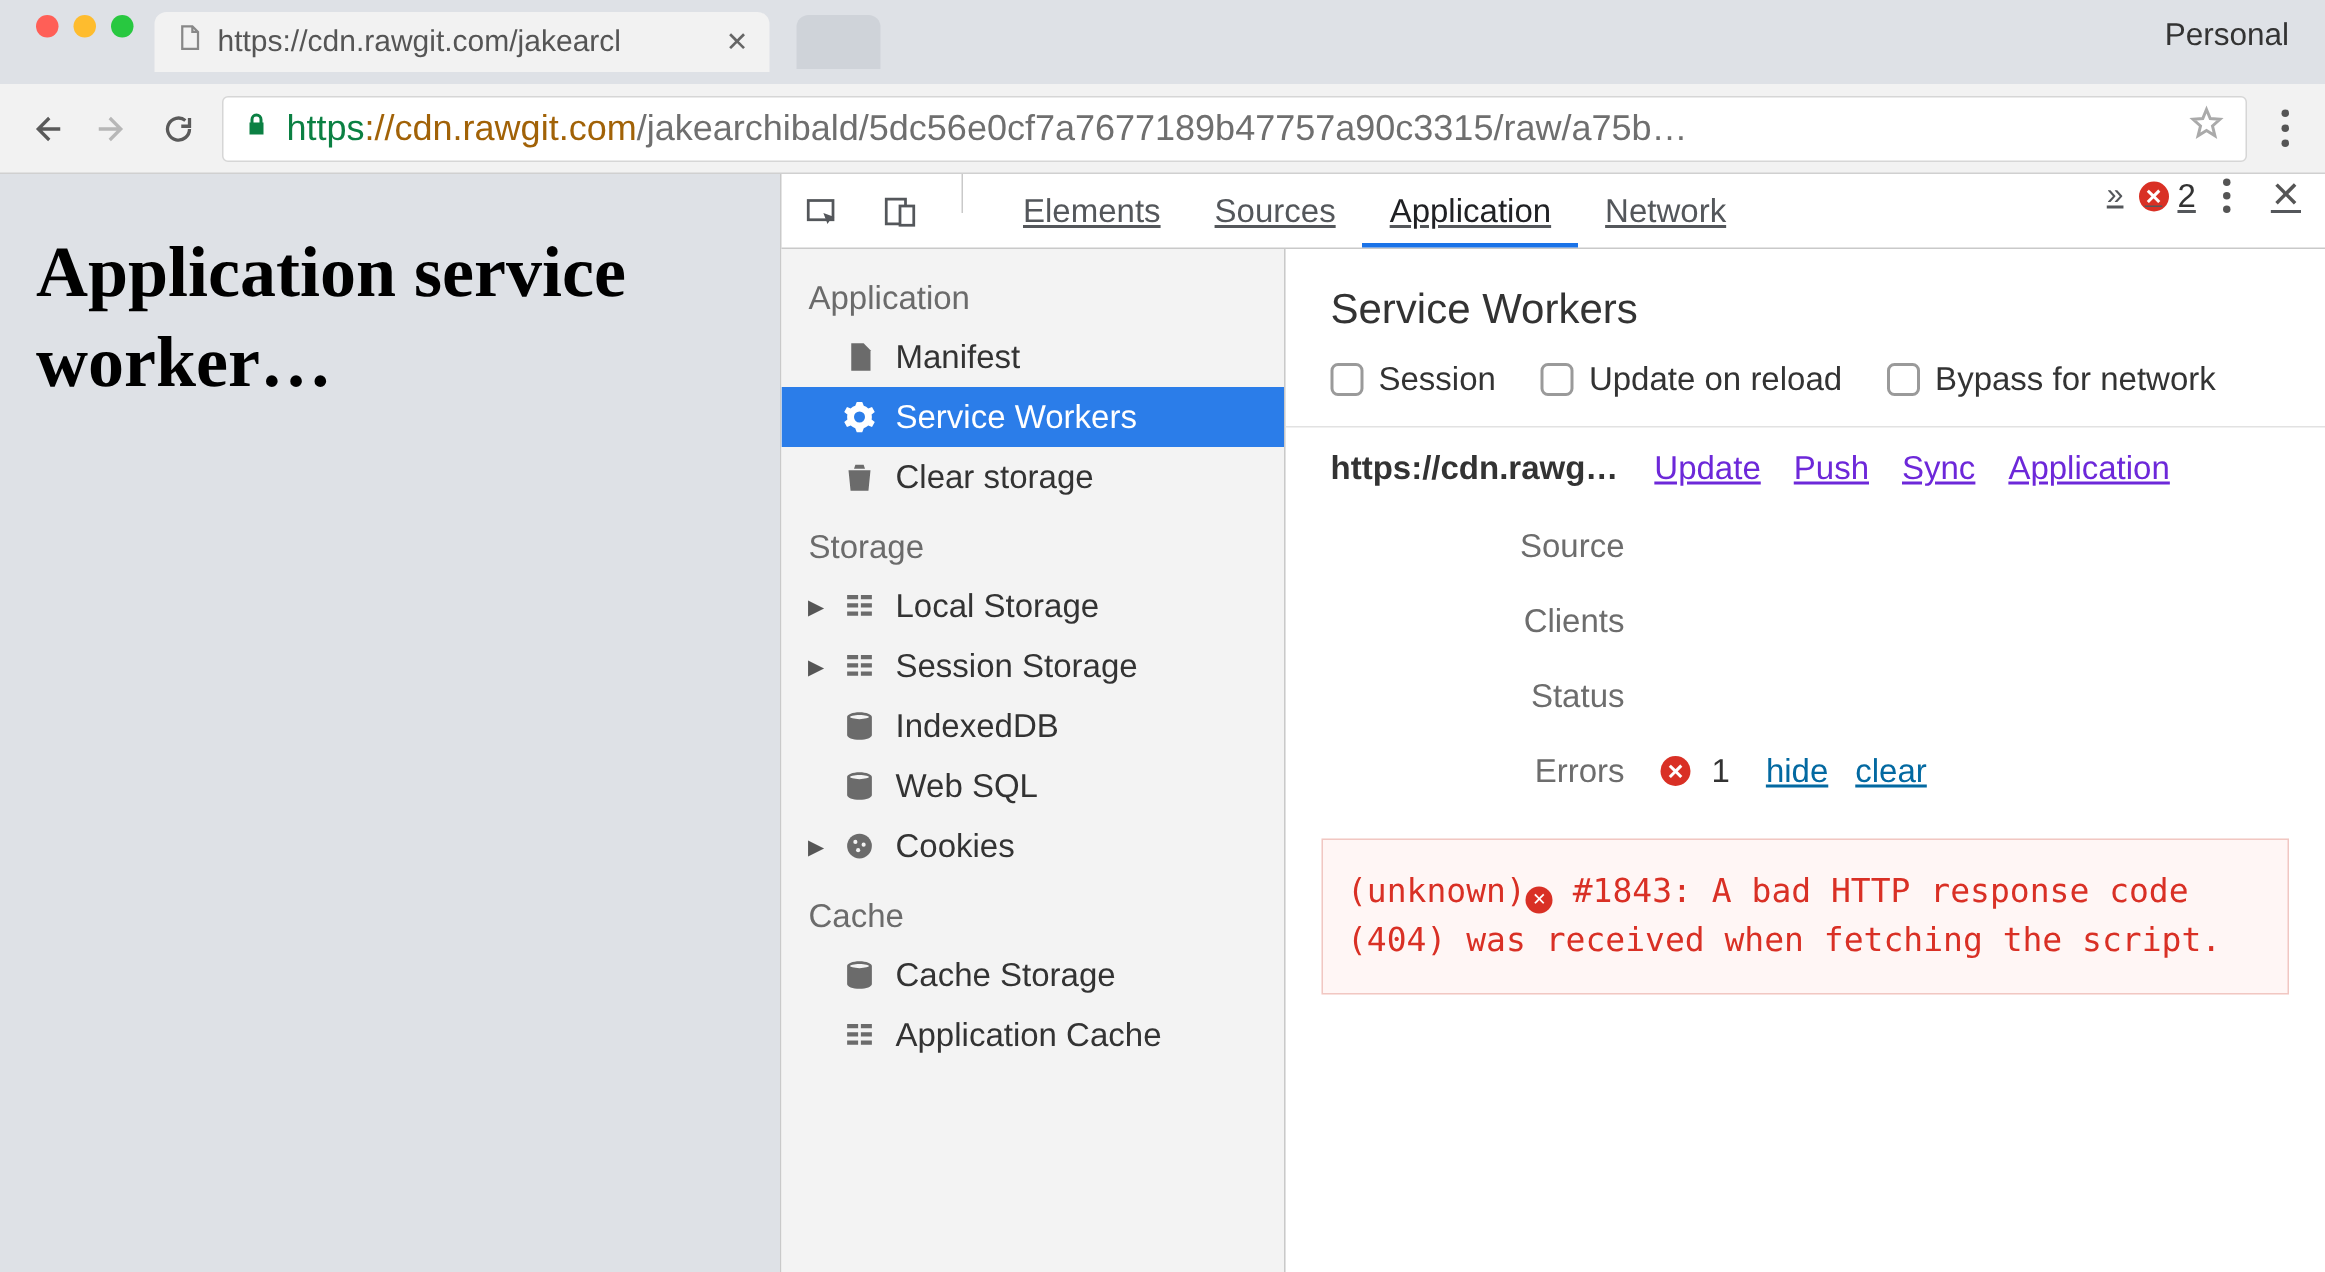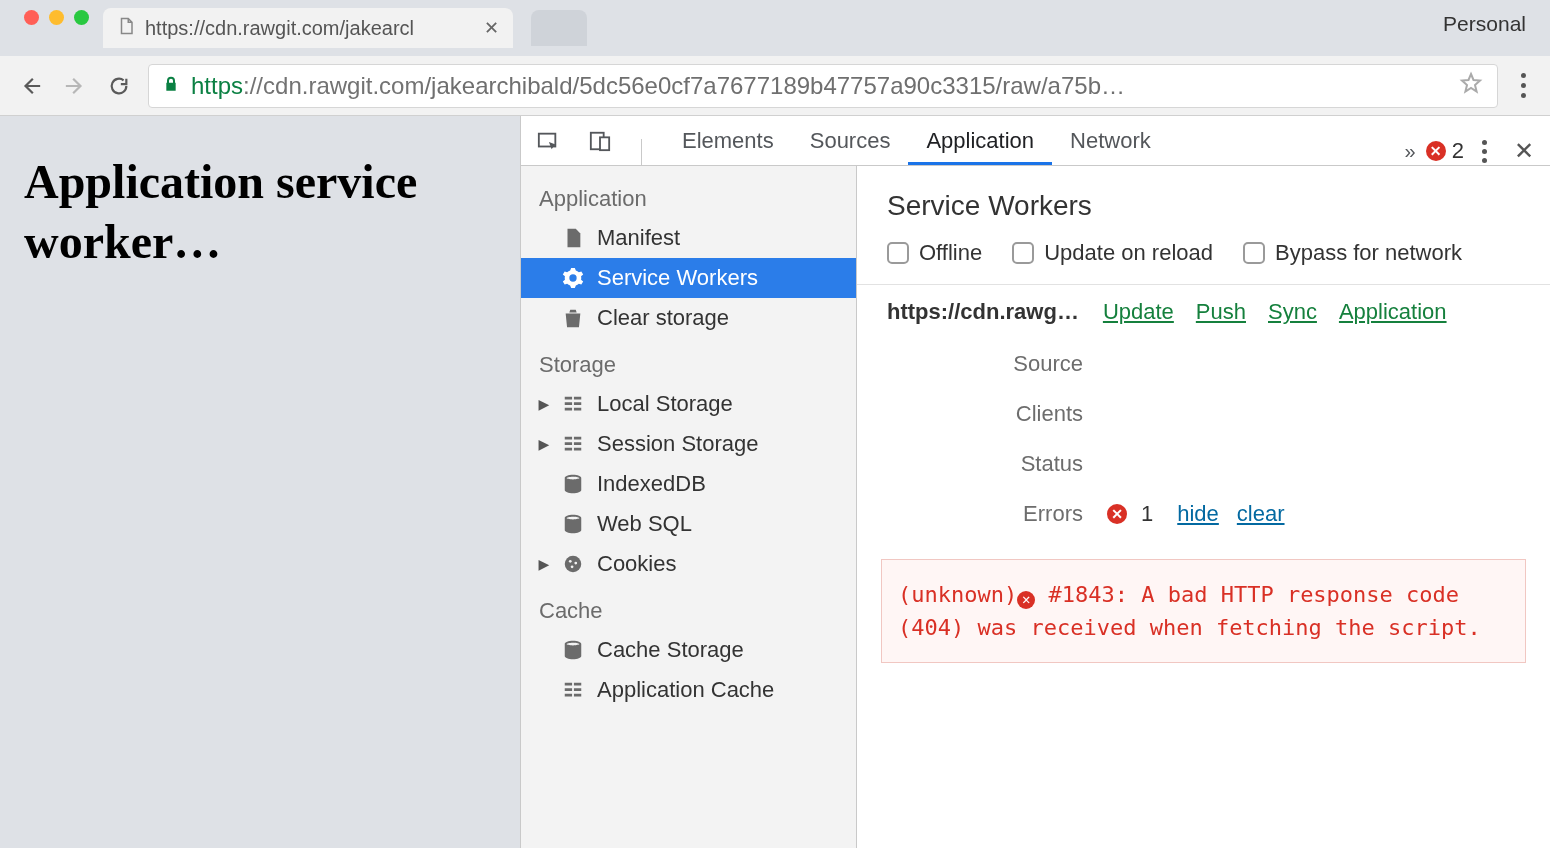--- a/index.html
+++ b/index.html
@@ -18,34 +18,34 @@
 .ghost-tab { width: 56px; height: 36px; background: #cfd3d9; border-radius: 8px 8px 0 0; margin-left: 18px; }
 
 .addr-bar { height: 60px; background: #f2f2f2; display: flex; align-items: center; padding: 0 16px; gap: 14px; border-bottom: 1px solid #d0d0d0; }
 .nav-btn { width: 30px; height: 30px; display: flex; align-items: center; justify-content: center; color: #5a5a5a; }
 .nav-btn.disabled { color: #b7b7b7; }
 .nav-btn svg { width: 22px; height: 22px; }
 .omnibox { flex: 1; height: 44px; background: #fff; border: 1px solid #d6d6d6; border-radius: 4px; display: flex; align-items: center; padding: 0 14px; gap: 12px; font-size: 24px; }
 .lock-icon svg { width: 16px; height: 20px; }
 .url { white-space: nowrap; overflow: hidden; }
 .url-green { color: #0b8043; }
-.url-dark { color: #737373; }
+.url-dark { color: #a16207; }
 .url-grey { color: #6f6f6f; }
 .star-icon { color: #aaa; margin-left: auto; }
 .kebab { width: 22px; display: flex; flex-direction: column; gap: 5px; align-items: center; }
 .kebab span { width: 5px; height: 5px; background: #555; border-radius: 50%; }
 
 
 .content { flex: 1; display: flex; min-height: 0; }
 .page { width: 520px; padding: 36px 24px; }
 .page h1 { font-family: Georgia, "Times New Roman", serif; font-weight: 700; font-size: 48px; line-height: 1.25; color: #000; }
 
 
 .devtools { flex: 1; display: flex; flex-direction: column; border-left: 1px solid #c9c9c9; background: #fff; min-width: 0; }
-.dt-tabs { height: 50px; display: flex; align-items: flex-end; border-bottom: 1px solid #c9c9c9; padding: 0 8px; gap: 14px; font-size: 22px; color: #54575b; }
+.dt-tabs { height: 50px; display: flex; align-items: flex-start; border-bottom: 1px solid #c9c9c9; padding: 0 8px; gap: 14px; font-size: 22px; color: #54575b; text-decoration: underline; }
 .dt-tool { padding: 0 8px; display: flex; align-items: center; height: 100%; }
 .dt-tool svg { width: 22px; height: 22px; }
 .vsep { width: 1px; height: 26px; background: #c9c9c9; margin: 0 8px; }
 .dt-tab { padding: 0 18px; height: 100%; display: flex; align-items: center; cursor: pointer; }
 .dt-tab.active { color: #202124; box-shadow: inset 0 -3px 0 #1a73e8; }
 .dt-right { margin-left: auto; display: flex; align-items: center; gap: 10px; }
 .chevrons { font-size: 20px; color: #54575b; }
 .err-badge { display: flex; align-items: center; gap: 6px; font-size: 22px; color: #333; }
 .err-dot { width: 20px; height: 20px; background: #d93025; border-radius: 50%; display: inline-flex; align-items: center; justify-content: center; color: #fff; font-size: 14px; font-weight: 700; }
 .dt-close { font-size: 24px; color: #555; padding: 0 8px; }
@@ -62,21 +62,21 @@
 .sb-item.selected .ic svg { fill: #fff; }
 
 .dt-main { flex: 1; display: flex; flex-direction: column; overflow: hidden; font-size: 22px; color: #333; }
 .sw-title { font-size: 28px; padding: 24px 30px 10px; }
 .sw-checks { display: flex; gap: 30px; padding: 8px 30px 18px; border-bottom: 1px solid #e2e2e2; white-space: nowrap; overflow: hidden; }
 .chk { display: flex; align-items: center; gap: 10px; }
 .chk .box { width: 22px; height: 22px; border: 2px solid #9a9a9a; border-radius: 5px; }
 .sw-row { display: flex; padding: 14px 30px; align-items: center; gap: 24px; }
 .sw-origin { font-weight: 700; white-space: nowrap; overflow: hidden; text-overflow: ellipsis; max-width: 210px; }
 .sw-links { display: flex; gap: 22px; }
-.sw-links a { color: #15803d; text-decoration: underline; cursor: pointer; }
+.sw-links a { color: #6d28d9; text-decoration: underline; cursor: pointer; }
 .kv { display: flex; padding: 12px 30px; }
 .kv .k { width: 220px; text-align: right; color: #6d6d6d; padding-right: 24px; }
 .kv .v { display: flex; align-items: center; gap: 14px; }
 .kv .v a { color: #0369a1; text-decoration: underline; }
 .err-box { margin: 20px 24px; border: 1px solid #f1c7c2; background: #fff6f5; padding: 18px 16px; font-family: Menlo, Consolas, monospace; font-size: 22px; color: #d93025; line-height: 1.5; }
 .err-box .inline-dot { width: 18px; height: 18px; vertical-align: -2px; }
 </style>
 </head>
 <body>
 
@@ -279,21 +279,21 @@
               </span>
               <span>Application Cache</span>
             </div>
           </div>
 
         <div class="dt-main">
           <div class="sw-title">Service Workers</div>
           <div class="sw-checks" id="sw-checks">
               <label class="chk">
                 <span class="box"></span>
-                <span>Offline</span>
+                <span>Session</span>
               </label>
               <label class="chk">
                 <span class="box"></span>
                 <span>Update on reload</span>
               </label>
               <label class="chk">
                 <span class="box"></span>
                 <span>Bypass for network</span>
               </label>
             </div>

